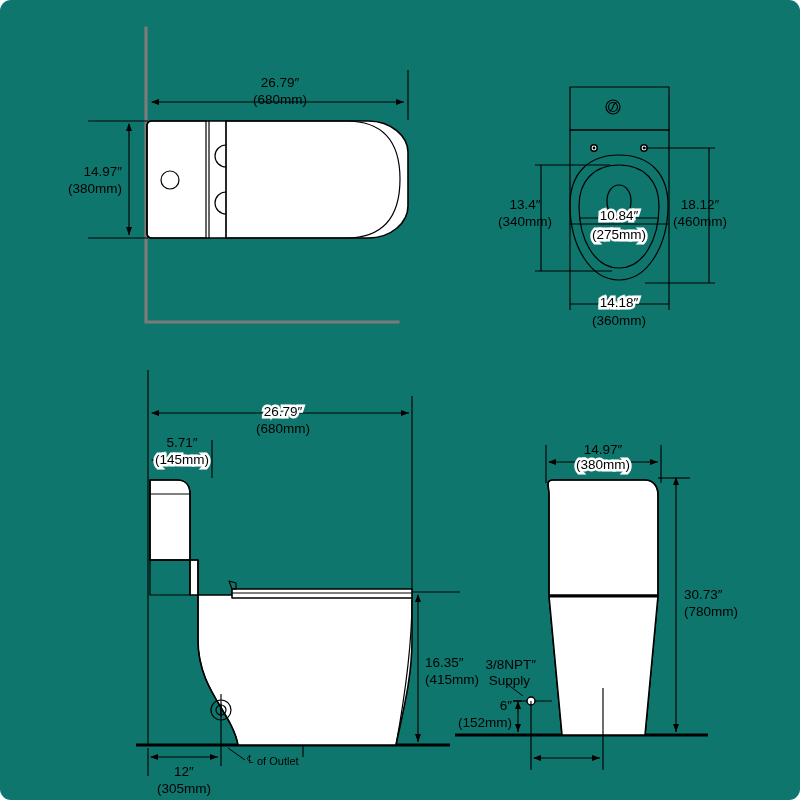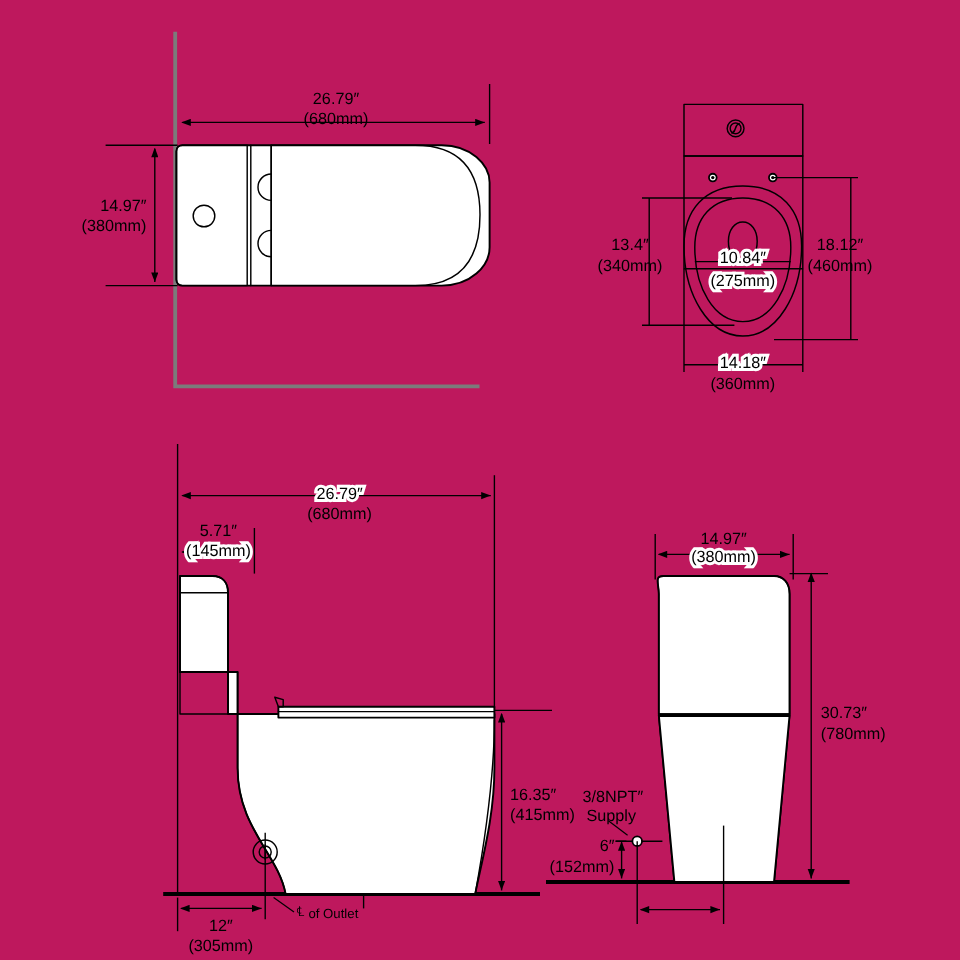--- a/index.html
+++ b/index.html
@@ -10,21 +10,22 @@
   body {
     width: 800px;
     height: 800px;
     font-family: "Liberation Sans", sans-serif;
     overflow: hidden;
   }
   #sheet {
     position: relative;
     width: 800px;
     height: 800px;
-    background: #be185d;
+    background: #0f766e;
+    border-radius: 11px;
   }
   #sheet svg {
     position: absolute;
     top: 0;
     left: 0;
   }
   .dimtext {
     font-family: "Liberation Sans", sans-serif;
     font-size: 13.5px;
     fill: #000000;

